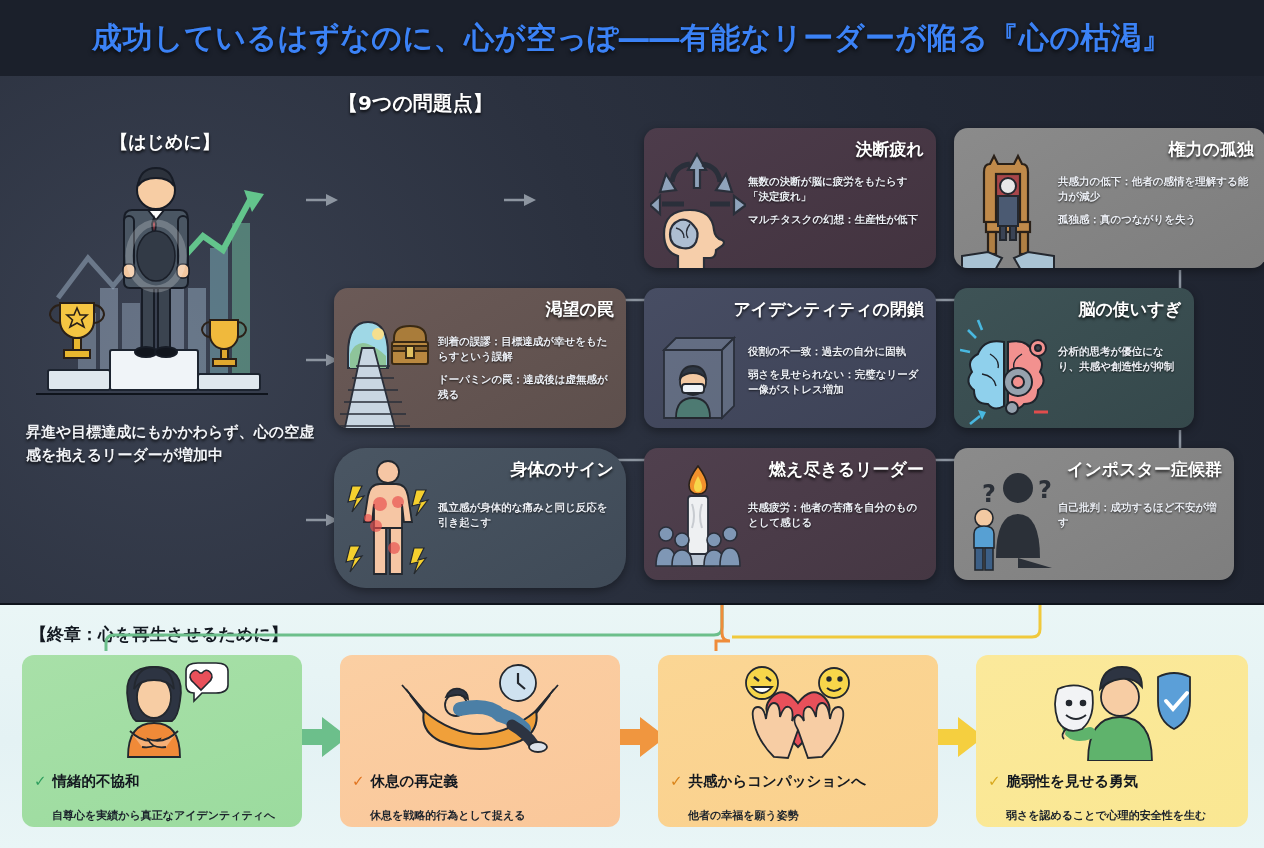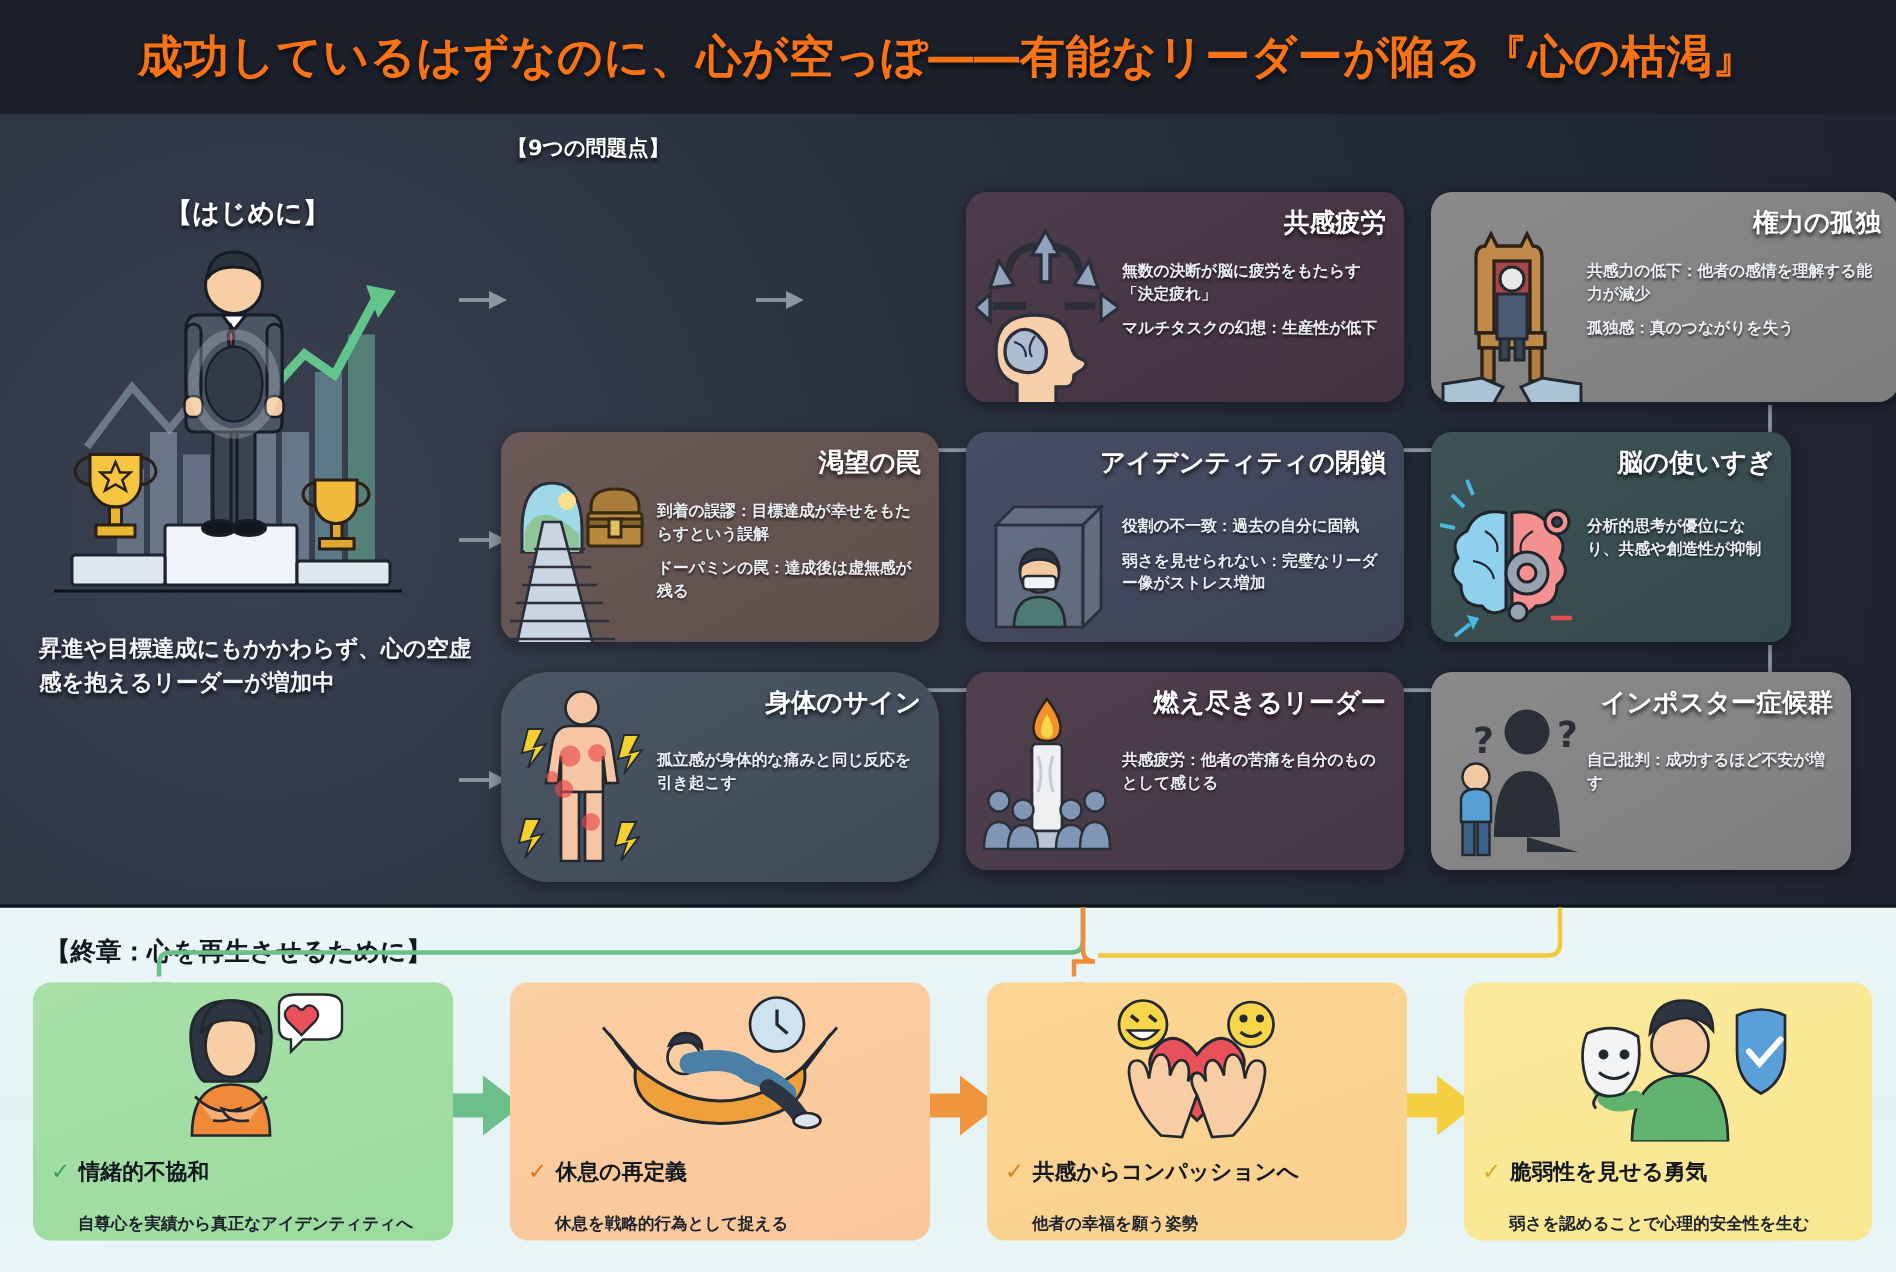--- a/index.html
+++ b/index.html
@@ -11,21 +11,21 @@
   .page{position:relative;width:1264px;height:848px;overflow:hidden;}
 
   
   .header{
     position:absolute;left:0;top:0;width:1264px;height:76px;
     background:#1b202b;
     display:flex;align-items:center;justify-content:center;
     border-bottom:1px solid #252b38;
   }
   .header-title{
-    color:#f97316;font-size:30px;font-weight:700;letter-spacing:.5px;
+    color:#3b82f6;font-size:30px;font-weight:700;letter-spacing:.5px;
     text-shadow:0 2px 4px rgba(0,0,0,.75);white-space:nowrap;
   }
 
   
   .dark-body{
     position:absolute;left:0;top:76px;width:1264px;height:527px;
     background:
       radial-gradient(circle at 170px 270px, #3a4151 0%, #2b313f 38%, #232936 70%, #1f2430 100%);
   }
 
@@ -40,21 +40,21 @@
   .intro-art{position:absolute;left:18px;top:62px;width:300px;height:268px;}
   .intro-caption{
     position:absolute;left:26px;top:345px;width:290px;
     color:#f2f4f8;font-size:15px;font-weight:700;line-height:1.55;
     text-shadow:0 2px 3px rgba(0,0,0,.85);
   }
 
   
   .grid-heading{
     position:absolute;left:338px;top:90px;
-    color:#ffffff;font-size:14px;font-weight:700;
+    color:#ffffff;font-size:20px;font-weight:700;
     text-shadow:0 2px 3px rgba(0,0,0,.8);
   }
   .grid{position:absolute;left:334px;top:128px;width:900px;height:452px;}
   .card{
     position:absolute;border-radius:14px;overflow:hidden;
     box-shadow:0 3px 10px rgba(0,0,0,.38);
   }
   .card .c-title{
     position:absolute;right:12px;top:11px;
     color:#ffffff;font-size:17px;font-weight:700;text-align:right;
@@ -236,21 +236,21 @@
             <path d="M80 56 h-20" fill="none" stroke-width="5"></path>
             <polygon points="84,48 96,57 84,66"></polygon>
           </g>
           <g stroke="#2a2f3a" stroke-width="2.2">
             <path d="M28 126 v-18 q-14 -4 -14 -22 q0 -24 26 -24 q22 0 24 20 q1 8 8 10 q4 2 0 6 l-6 4 q0 8 -6 8 h-6 v16 z" fill="#f6ceaa"></path>
             <path d="M30 72 q-10 4 -10 14 q0 12 12 14 q10 2 14 -6 q4 -10 -2 -16 q-6 -8 -14 -6 z" fill="#aebed2"></path>
             <path d="M26 80 q8 2 8 10 M40 76 q-6 8 -2 14" fill="none" stroke-width="1.4"></path>
           </g>
         </svg>
       </div>
-      <div class="c-title">共感疲労</div>
+      <div class="c-title">決断疲れ</div>
       <div class="c-body">
         <p>無数の決断が脳に疲労をもたらす「決定疲れ」</p>
         <p>マルチタスクの幻想：生産性が低下</p>
       </div>
     </div>
 
     <div class="card bg-grey" style="left:620px;top:0;width:280px;height:140px;padding-left:32px;">
       <div class="c-art tall">
         <svg viewBox="0 0 96 128" width="96" height="128">
           <g stroke="#2a2119" stroke-width="2.2">

